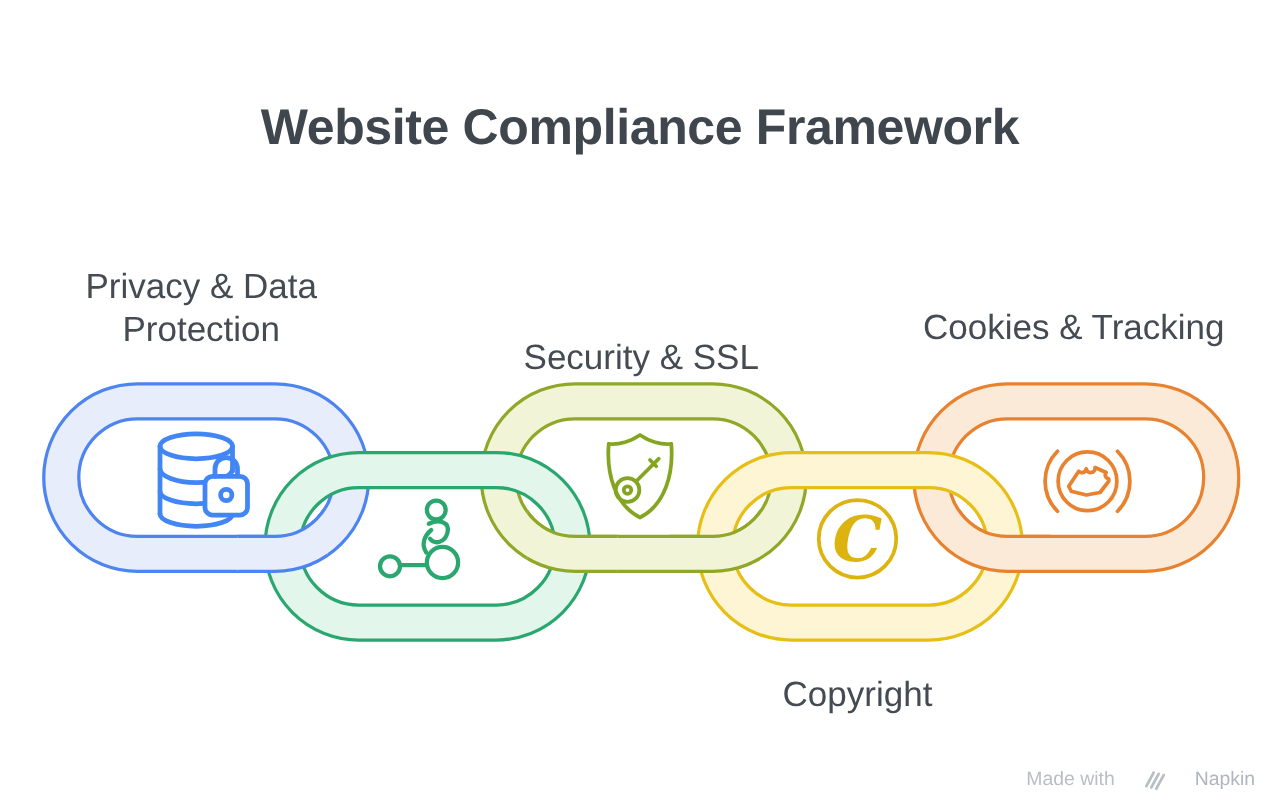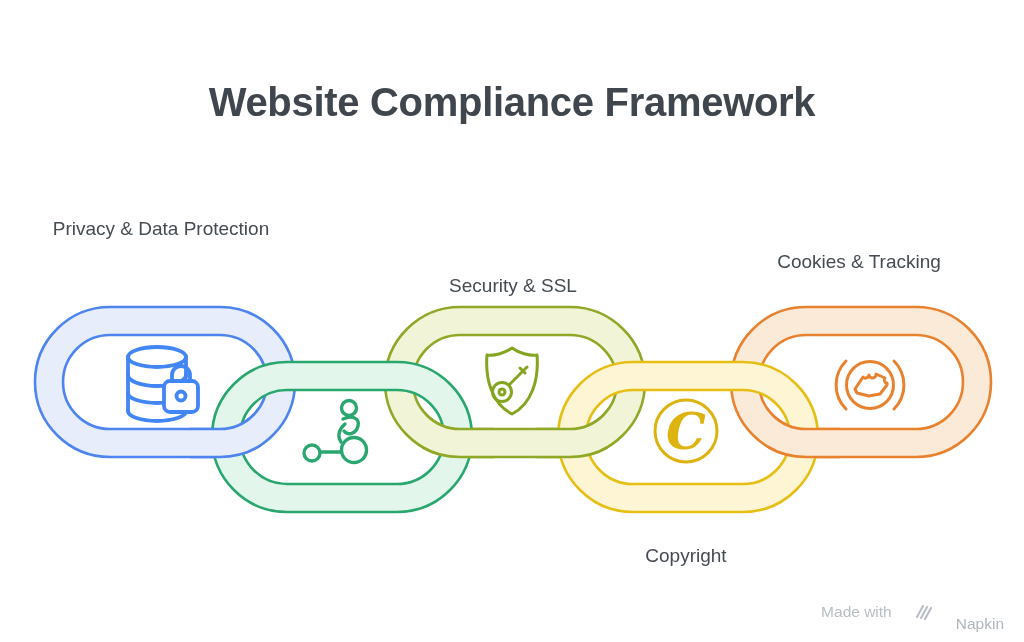--- a/index.html
+++ b/index.html
@@ -7,30 +7,30 @@
     position:relative;width:1024px;height:642px;background:#ffffff;
     font-family:"Liberation Sans",sans-serif;overflow:hidden;
   }
   .page-title{
     position:absolute;left:0;top:80px;width:1024px;margin:0;
     text-align:center;font-size:40px;font-weight:700;color:#3f464d;
     letter-spacing:-0.3px;
   }
   .chain-svg{position:absolute;left:0;top:0;}
   .chain-label{
-    position:absolute;text-align:center;font-size:19px;color:#454b52;
+    position:absolute;text-align:center;font-size:28px;color:#454b52;
     line-height:35px;
   }
   .lbl-privacy{left:41px;top:211px;width:240px;}
   .lbl-accessibility{left:208px;top:542px;width:260px;line-height:28px;}
   .lbl-security{left:383px;top:248px;width:260px;line-height:28px;margin-top:24px;}
   .lbl-copyright{left:556px;top:542px;width:260px;line-height:28px;}
   .lbl-cookies{left:724px;top:248px;width:270px;line-height:28px;}
   .watermark{
-    position:absolute;right:20px;top:603px;display:flex;align-items:flex-start;
+    position:absolute;right:20px;top:603px;display:flex;align-items:flex-end;
     gap:22px;font-size:15.5px;color:#b9bec5;font-weight:500;
   }
   .watermark .brand{color:#b0b6bd;margin-top:12px;}
 </style>
 </head>
 <body>
 
 <div class="stage">
 
   <h1 class="page-title">Website Compliance Framework</h1>

